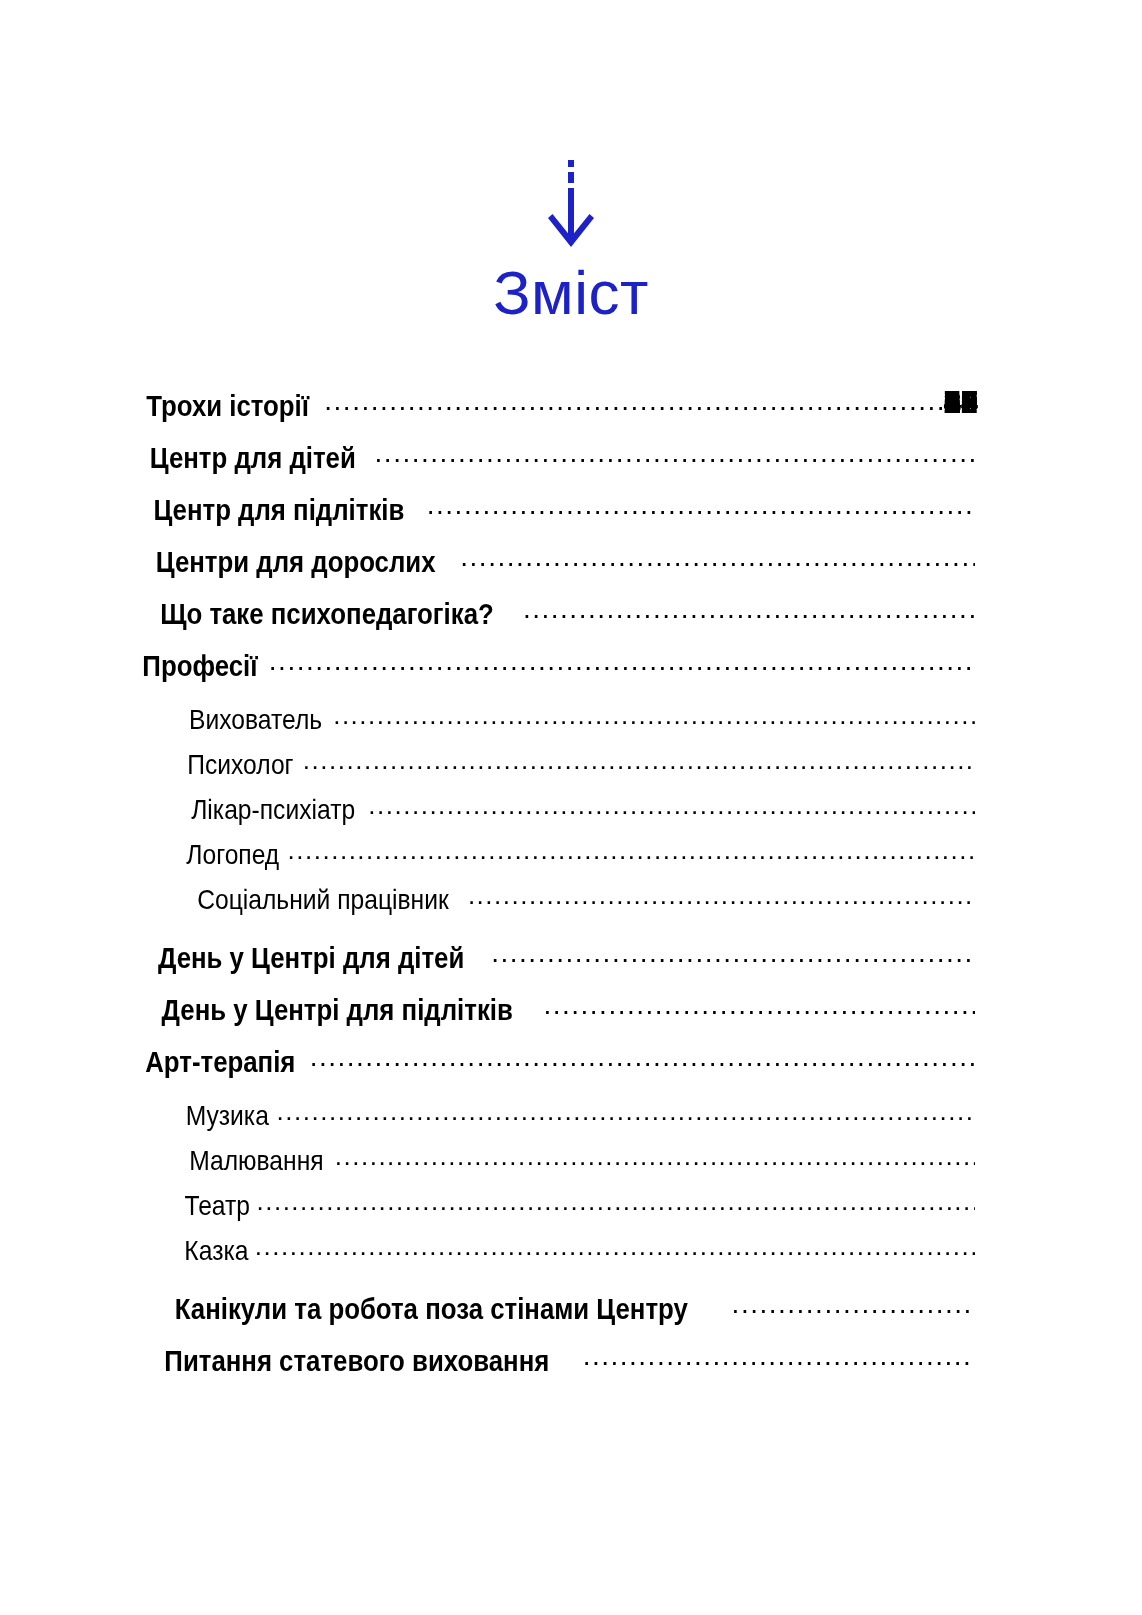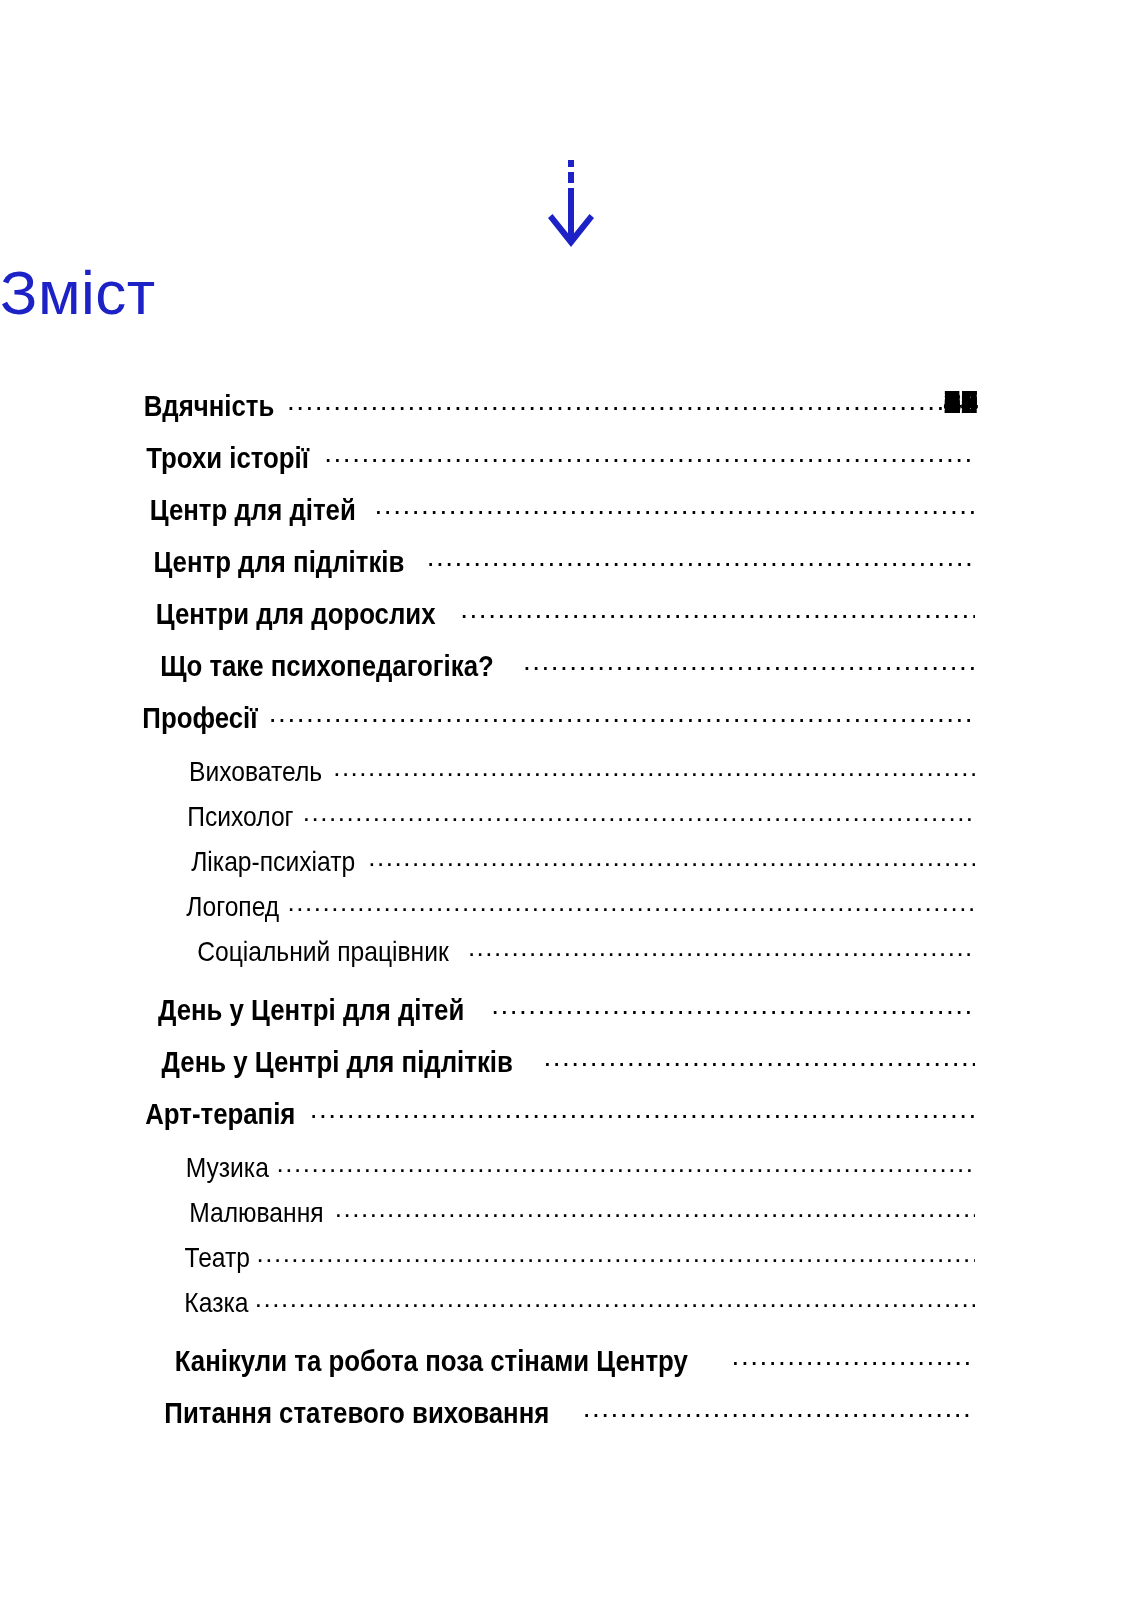--- a/index.html
+++ b/index.html
@@ -36,20 +36,21 @@
   .arrow-svg {
     display: block;
   }
 
   
   .title {
     position: absolute;
     left: 0;
     right: 0;
     top: 258px;
+    text-align: center;
     font-size: 62px;
     line-height: 70px;
     font-weight: 400;
     letter-spacing: 0.5px;
     color: #1d22c6;
   }
 
   
   .toc {
     position: absolute;
@@ -158,25 +159,20 @@
       <rect x="27" y="12" width="6" height="11" fill="#1d22c6"></rect>
       <rect x="27" y="28" width="6" height="54" fill="#1d22c6"></rect>
       <path d="M30 87 L7 58 L11.5 54 L30 77 L48.5 54 L53 58 Z" fill="#1d22c6"></path>
     </svg>
   </div>
 
   <div class="title">Зміст</div>
 
   <div class="toc">
 
-    <div class="row lvl1">
-      <span class="label">Вдячність</span>
-      <span class="leader"></span>
-      <span class="page">3</span>
-    </div>
 
     <div class="row lvl1">
       <span class="label">Трохи історії</span>
       <span class="leader"></span>
       <span class="page">4</span>
     </div>
 
     <div class="row lvl1">
       <span class="label">Центр для дітей</span>
       <span class="leader"></span>

